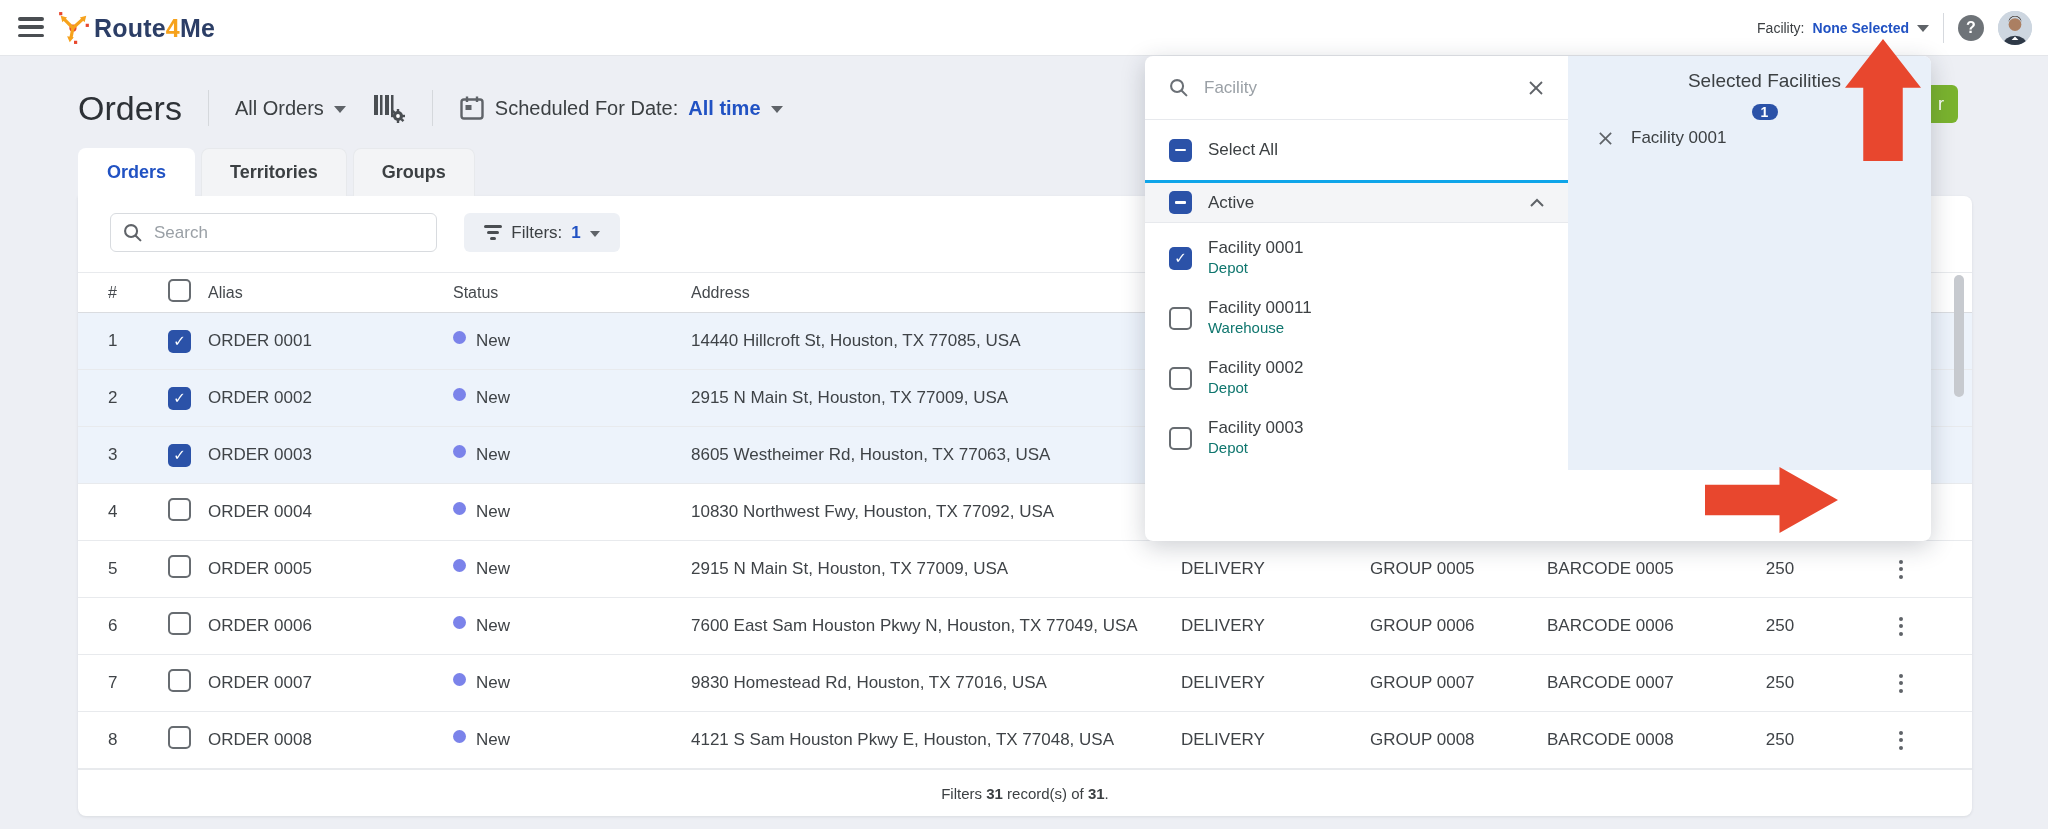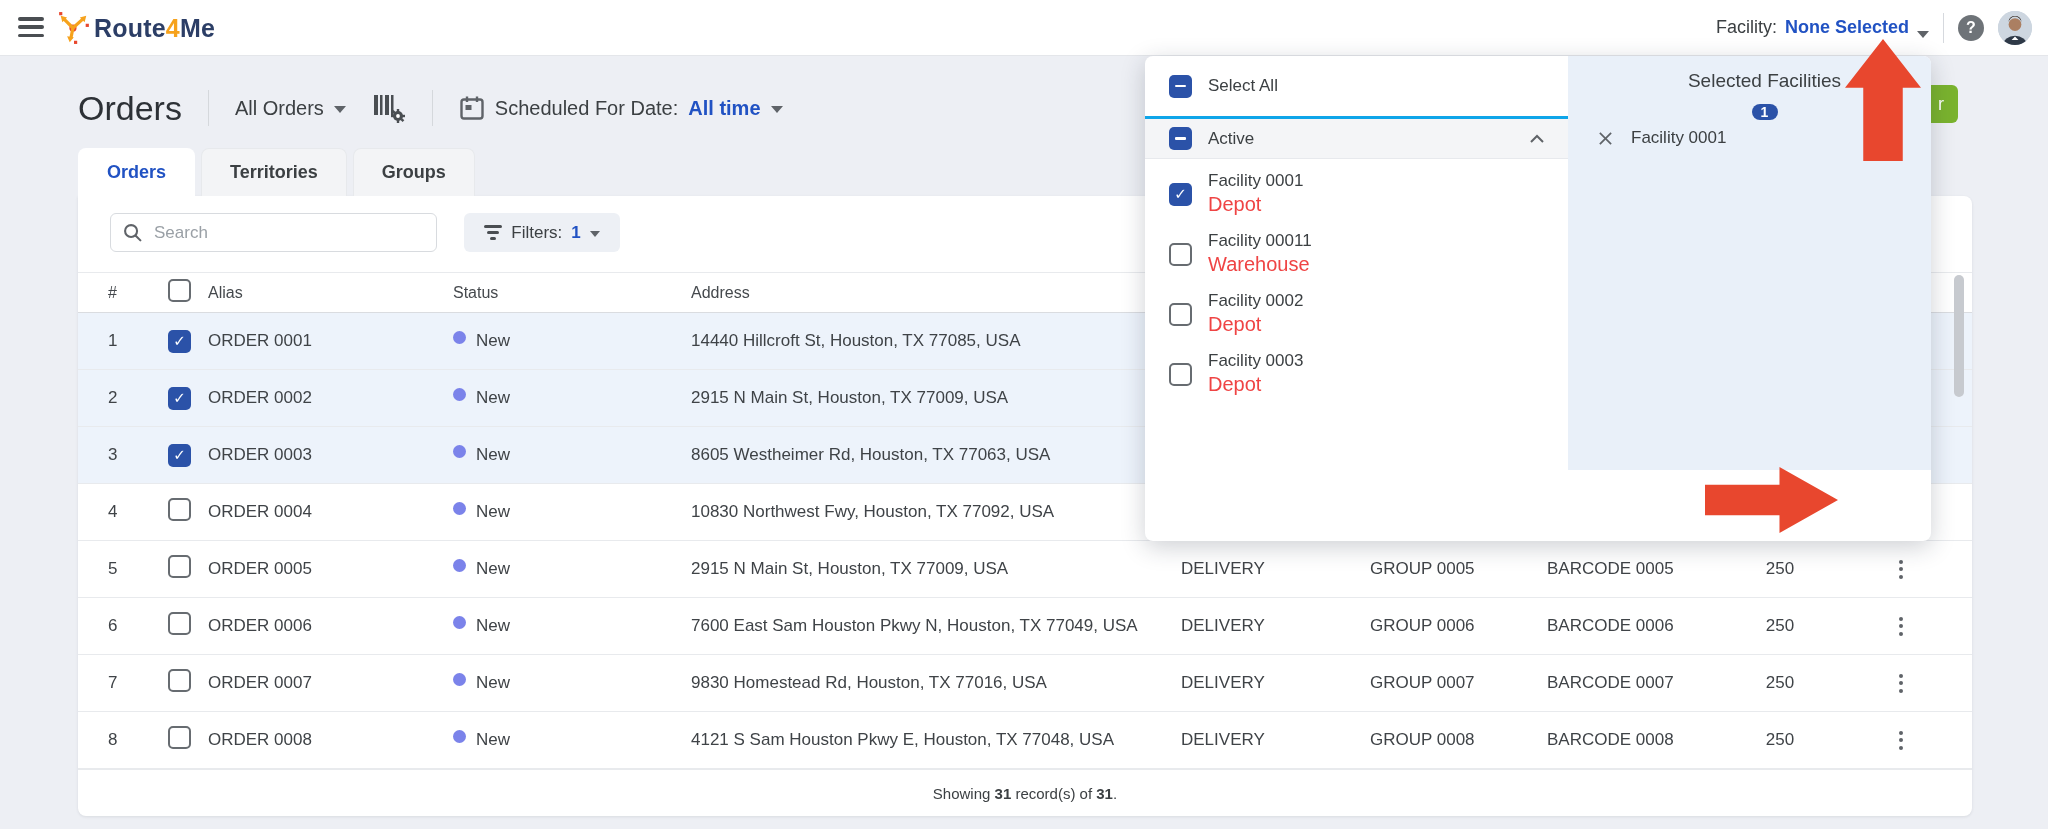--- a/index.html
+++ b/index.html
@@ -7,21 +7,21 @@
   #app{position:relative;width:1992px;height:829px;}
 
   
   .topbar{position:absolute;left:0;top:0;width:2048px;height:55px;background:#fff;border-bottom:1px solid #e4e6ea;z-index:5;}
   .hamburger{position:absolute;left:18px;top:17px;width:26px;height:20px;display:flex;flex-direction:column;justify-content:space-between;cursor:pointer;}
   .hamburger span{display:block;height:3.5px;background:#4a4e52;border-radius:2px;}
   .logo{position:absolute;left:58px;top:11px;display:flex;align-items:center;gap:4px;}
   .logo-text{font-size:25px;font-weight:bold;color:#2c3e66;letter-spacing:.2px;}
   .logo-text .four{color:#f6a21c;}
   .tb-right{position:absolute;right:16px;top:0;height:55px;display:flex;align-items:center;gap:14px;}
-  .facility-sel{display:flex;align-items:flex-end;gap:8px;font-size:18px;cursor:pointer;}
+  .facility-sel{display:flex;align-items:center;gap:8px;font-size:14px;cursor:pointer;}
   .facility-sel .lbl{color:#3c4043;}
   .facility-sel .val{color:#2152c3;font-weight:bold;}
   .tb-divider{width:1px;height:30px;background:#d6d9de;}
   .help-btn{width:26px;height:26px;border-radius:50%;background:#6e7378;color:#fff;font-size:16px;font-weight:bold;display:flex;align-items:center;justify-content:center;cursor:pointer;}
   .avatar{width:34px;height:34px;border-radius:50%;overflow:hidden;cursor:pointer;background:#c9d3de;}
 
   
   .title-row{position:absolute;left:78px;top:80px;height:56px;display:flex;align-items:center;}
   .page-title{font-size:34px;color:#2d3136;font-weight:400;margin-right:26px;}
   .v-div{width:1px;height:36px;background:#d5d8dc;margin:0 26px 0 0;}
@@ -82,21 +82,21 @@
   .fp-search{height:64px;display:flex;align-items:center;padding:0 24px;border-bottom:1px solid #e7e9ed;box-sizing:border-box;}
   .fp-search input{border:none;outline:none;flex:1;font-size:17px;margin-left:14px;color:#3c4043;font-family:inherit;}
   .fp-search input::placeholder{color:#9aa0a6;}
   .fp-row{display:flex;align-items:center;padding:0 24px;box-sizing:border-box;}
   .fp-selectall{height:63px;border-bottom:3px solid #0ea5e9;gap:16px;font-size:17px;cursor:pointer;}
   .fp-group{height:40px;background:#f4f5f7;border-bottom:1px solid #e7e9ed;gap:16px;font-size:17px;font-weight:500;cursor:pointer;}
   .fp-group .g-label{flex:1;}
   .fp-items{padding:5px 0 0;}
   .fp-item{height:60px;display:flex;align-items:center;padding:0 24px;gap:16px;cursor:pointer;}
   .fp-item-name{font-size:17px;color:#3c4043;line-height:1.2;}
-  .fp-item-sub{font-size:20px;color:#ef4444;line-height:1.25;}
+  .fp-item-sub{font-size:15px;color:#0f766e;line-height:1.25;}
   .fp-right{position:absolute;left:423px;top:0;width:363px;height:414px;background:#e9f0f9;border-radius:0 8px 0 0;box-sizing:border-box;padding:14px 0 0 30px;}
   .fp-sel-title{display:flex;align-items:center;gap:12px;font-size:19px;color:#3c4043;font-weight:500;height:36px;flex-direction:column;}
   .badge{min-width:26px;height:26px;border-radius:13px;background:#2b52a8;color:#fff;font-size:14px;font-weight:bold;display:inline-flex;align-items:center;justify-content:center;padding:0 4px;box-sizing:border-box;}
   .fp-chip{display:flex;align-items:center;gap:18px;margin-top:22px;font-size:17px;color:#3c4043;}
   .chip-x{cursor:pointer;display:flex;}
   .fp-bottom{position:absolute;left:0;top:414px;width:786px;height:71px;background:#fff;border-top:1px solid #e7e9ed;border-radius:0 0 8px 8px;display:flex;align-items:center;justify-content:space-between;padding:0 8px 0 26px;box-sizing:border-box;}
   .manage-link{display:flex;align-items:center;gap:10px;color:#2457c5;font-size:18px;font-weight:bold;cursor:pointer;}
   .apply-btn{width:96px;height:40px;background:#7ab32e;border:none;border-radius:6px;color:#fff;font-size:18px;cursor:pointer;font-family:inherit;}
 
   
@@ -391,28 +391,39 @@
             <span class="kebab">
               <i></i>
               <i></i>
               <i></i>
             </span>
           </div>
       </div>
     </div>
 
     <div class="tfoot">
-      <span><span>Showing </span><b>31</b><span> record(s) of </span><b>31</b><span>.</span></span>
+      <span><span>Filters </span><b>31</b><span> record(s) of </span><b>31</b><span>.</span></span>
     </div>
   </div>
 
   <div class="scroll-thumb"></div>
 
   <div class="fpanel">
     <div class="fp-left">
+      <div class="fp-search">
+        <svg width="19" height="19" viewBox="0 0 20 20">
+          <circle cx="8.5" cy="8.5" r="6.3" fill="none" stroke="#6b7076" stroke-width="2.2"></circle>
+          <line x1="13.4" y1="13.4" x2="18.3" y2="18.3" stroke="#6b7076" stroke-width="2.2" stroke-linecap="round"></line>
+        </svg>
+        <input type="text" placeholder="Facility" style="">
+        <svg width="16" height="16" viewBox="0 0 16 16" style="cursor:pointer;">
+          <line x1="2" y1="2" x2="14" y2="14" stroke="#5f6368" stroke-width="1.8"></line>
+          <line x1="14" y1="2" x2="2" y2="14" stroke="#5f6368" stroke-width="1.8"></line>
+        </svg>
+      </div>
       <div class="fp-row fp-selectall">
         <span class="cb indeterminate"></span>
         <span>Select All</span>
       </div>
       <div class="fp-row fp-group">
         <span class="cb indeterminate"></span>
         <span class="g-label">Active</span>
         <svg width="14" height="9" viewBox="0 0 14 9">
           <polyline points="1,8 7,2 13,8" fill="none" stroke="#5f6368" stroke-width="2"></polyline>
         </svg>

